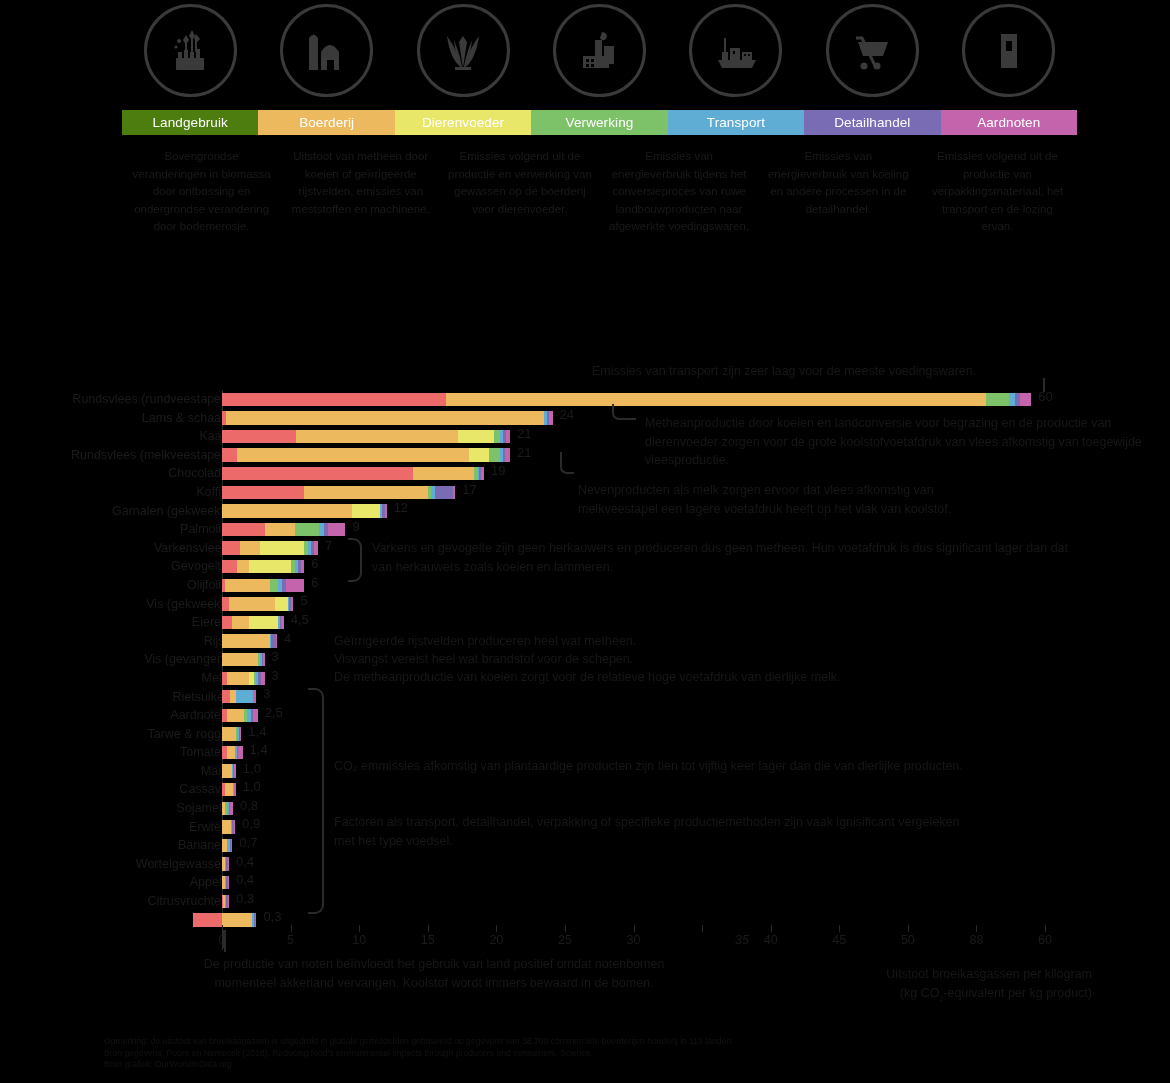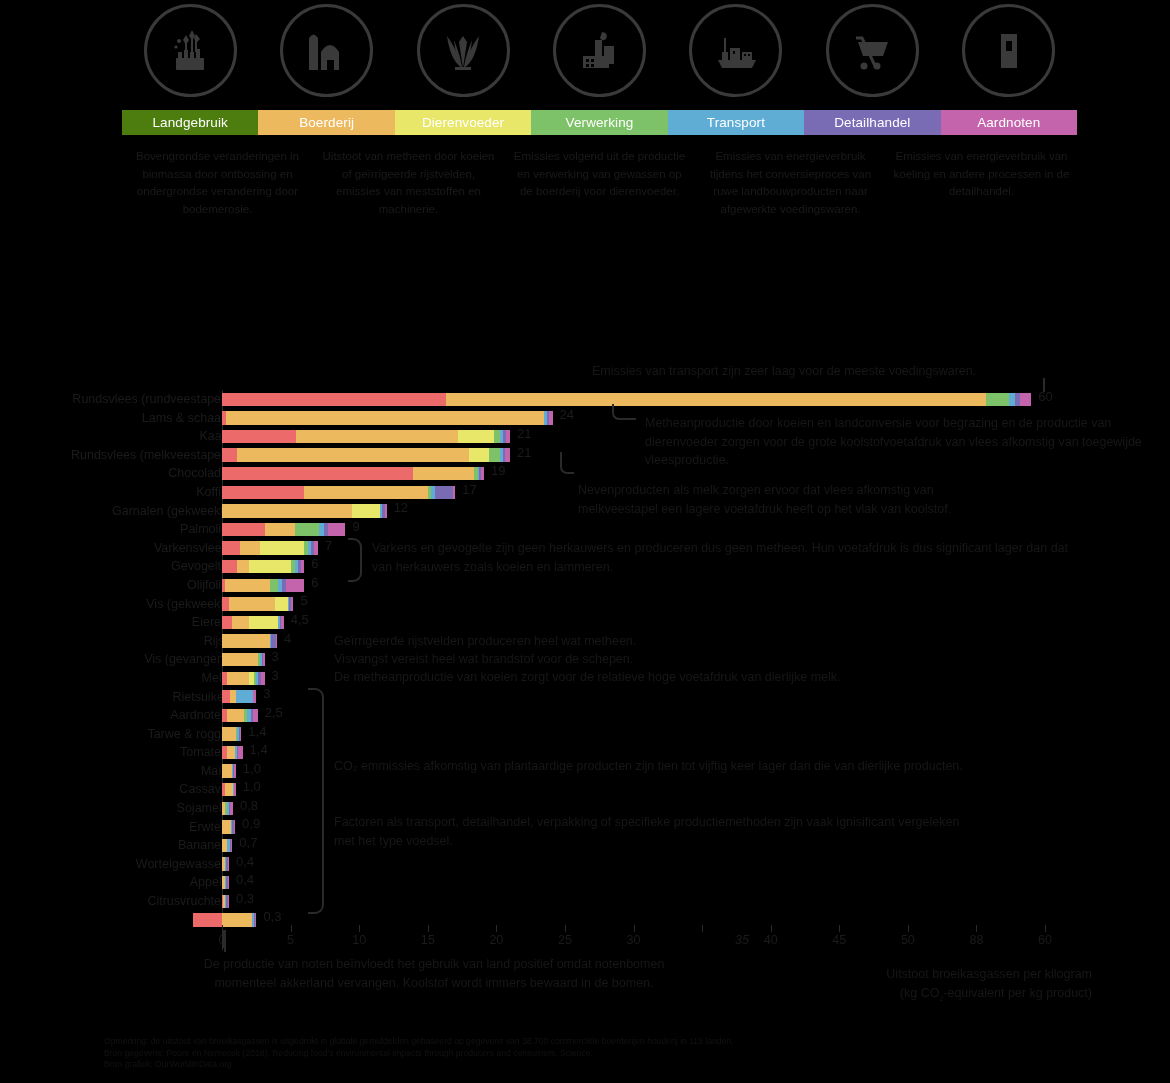--- a/index.html
+++ b/index.html
@@ -259,20 +259,21 @@
         <span>Aardnoten</span>
       </div>
   </div>
 
   <div class="cat-desc-row">
     <div class="cat-desc">Bovengrondse veranderingen in biomassa door ontbossing en ondergrondse verandering door bodemerosie.</div>
     <div class="cat-desc">Uitstoot van metheen door koeien of geïrrigeerde rijstvelden, emissies van meststoffen en machinerie.</div>
     <div class="cat-desc">Emissies volgend uit de productie en verwerking van gewassen op de boerderij voor dierenvoeder.</div>
     <div class="cat-desc">Emissies van energieverbruik tijdens het conversieproces van ruwe landbouwproducten naar afgewerkte voedingswaren.</div>
     <div class="cat-desc">Emissies van energieverbruik van koeling en andere processen in de detailhandel.</div>
+    <div class="cat-desc">Emissies volgend uit de productie van verpakkingsmateriaal, het transport en de lozing ervan.</div>
   </div>
 
   <div class="chart">
     <div class="axis-line"></div>
     <div class="rows" id="rows">
         <div class="row">
           <div class="row-label">Rundsvlees (rundveestapel)</div>
           <div class="bar-wrap" style="left: 222px; width: 809.283px;">
             <div class="seg" style="left: 0px; width: 223.582px; background: rgb(236, 106, 106);"></div>
             <div class="seg" style="left: 223.582px; width: 540.437px; background: rgb(237, 185, 94);"></div>

